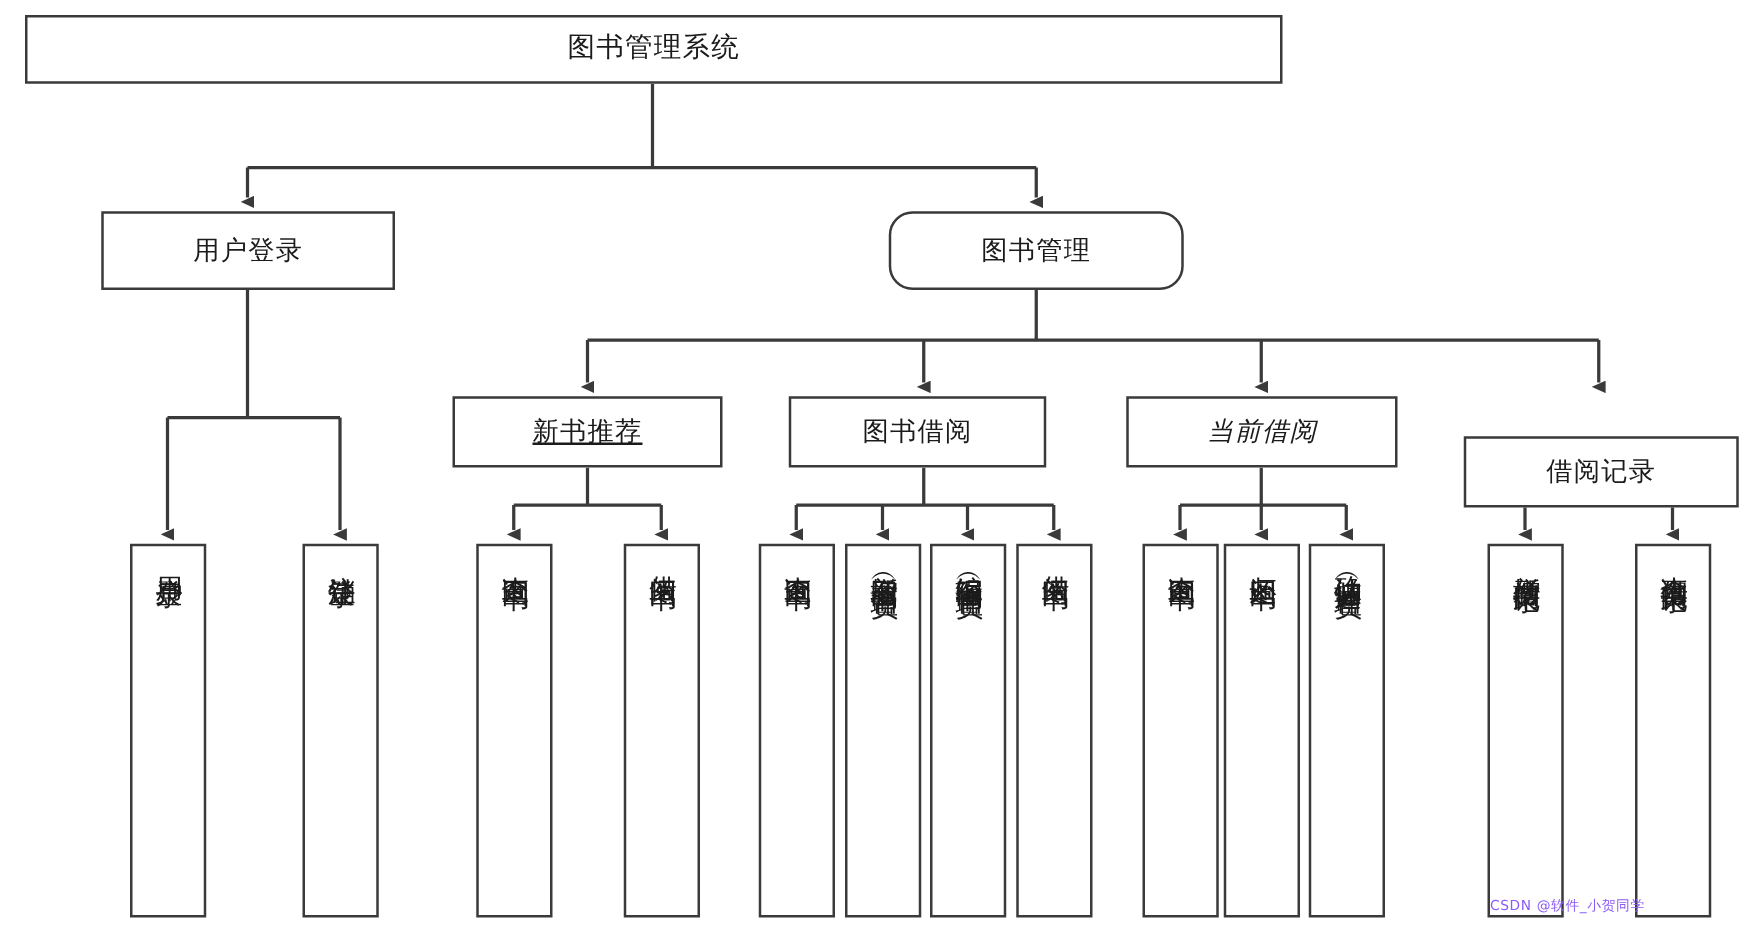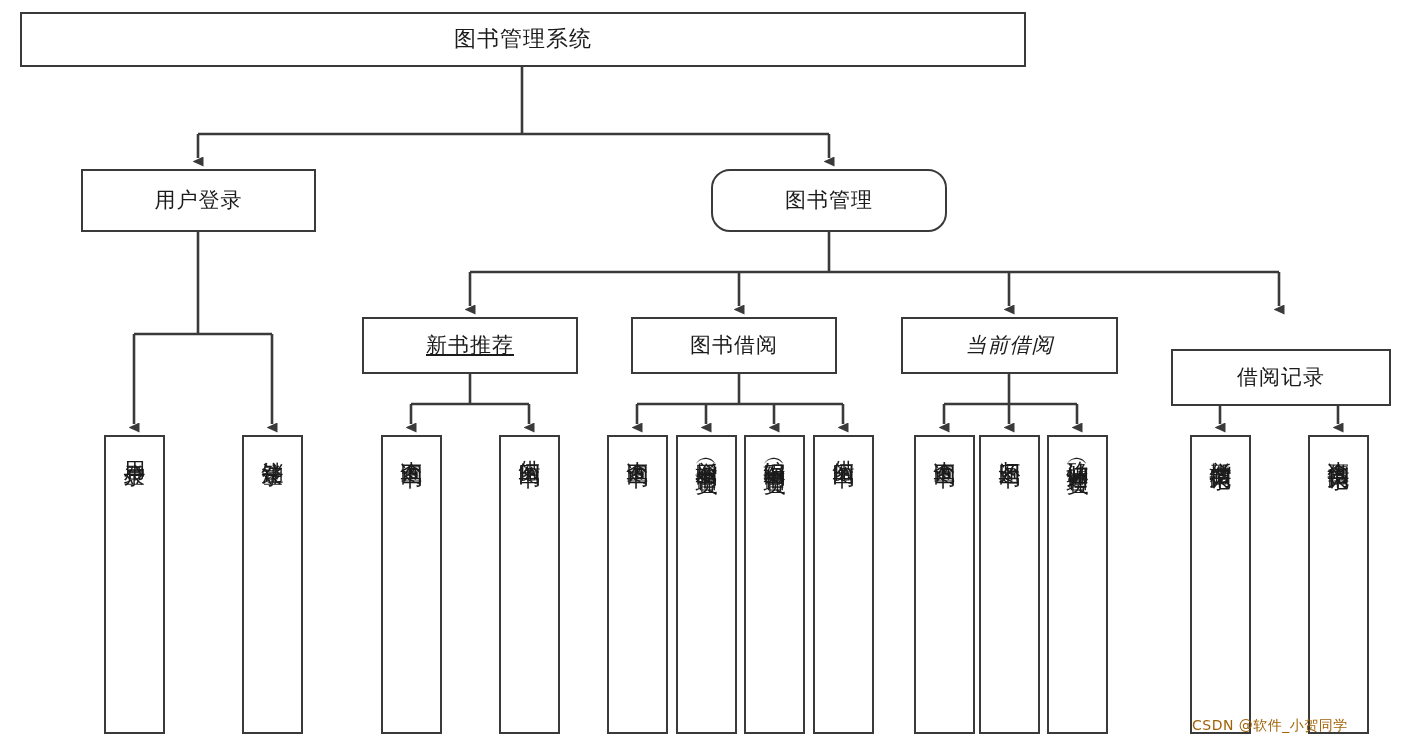--- a/index.html
+++ b/index.html
@@ -52,22 +52,22 @@
     font-size: 22px;
     line-height: 1.18;
     letter-spacing: 2px;
     white-space: nowrap;
   }
   .node.root .label {
     font-size: 22px;
   }
   .watermark {
     position: absolute;
-    font-size: 14px;
-    color: #a16207;
+    font-size: 11px;
+    color: #8b5cf6;
     white-space: nowrap;
     letter-spacing: 0.5px;
   }
 </style>
 </head>
 <body>
 
 <div id="canvas">
 
   <svg id="wires" viewBox="0 0 1405 747" xmlns="http://www.w3.org/2000/svg">

